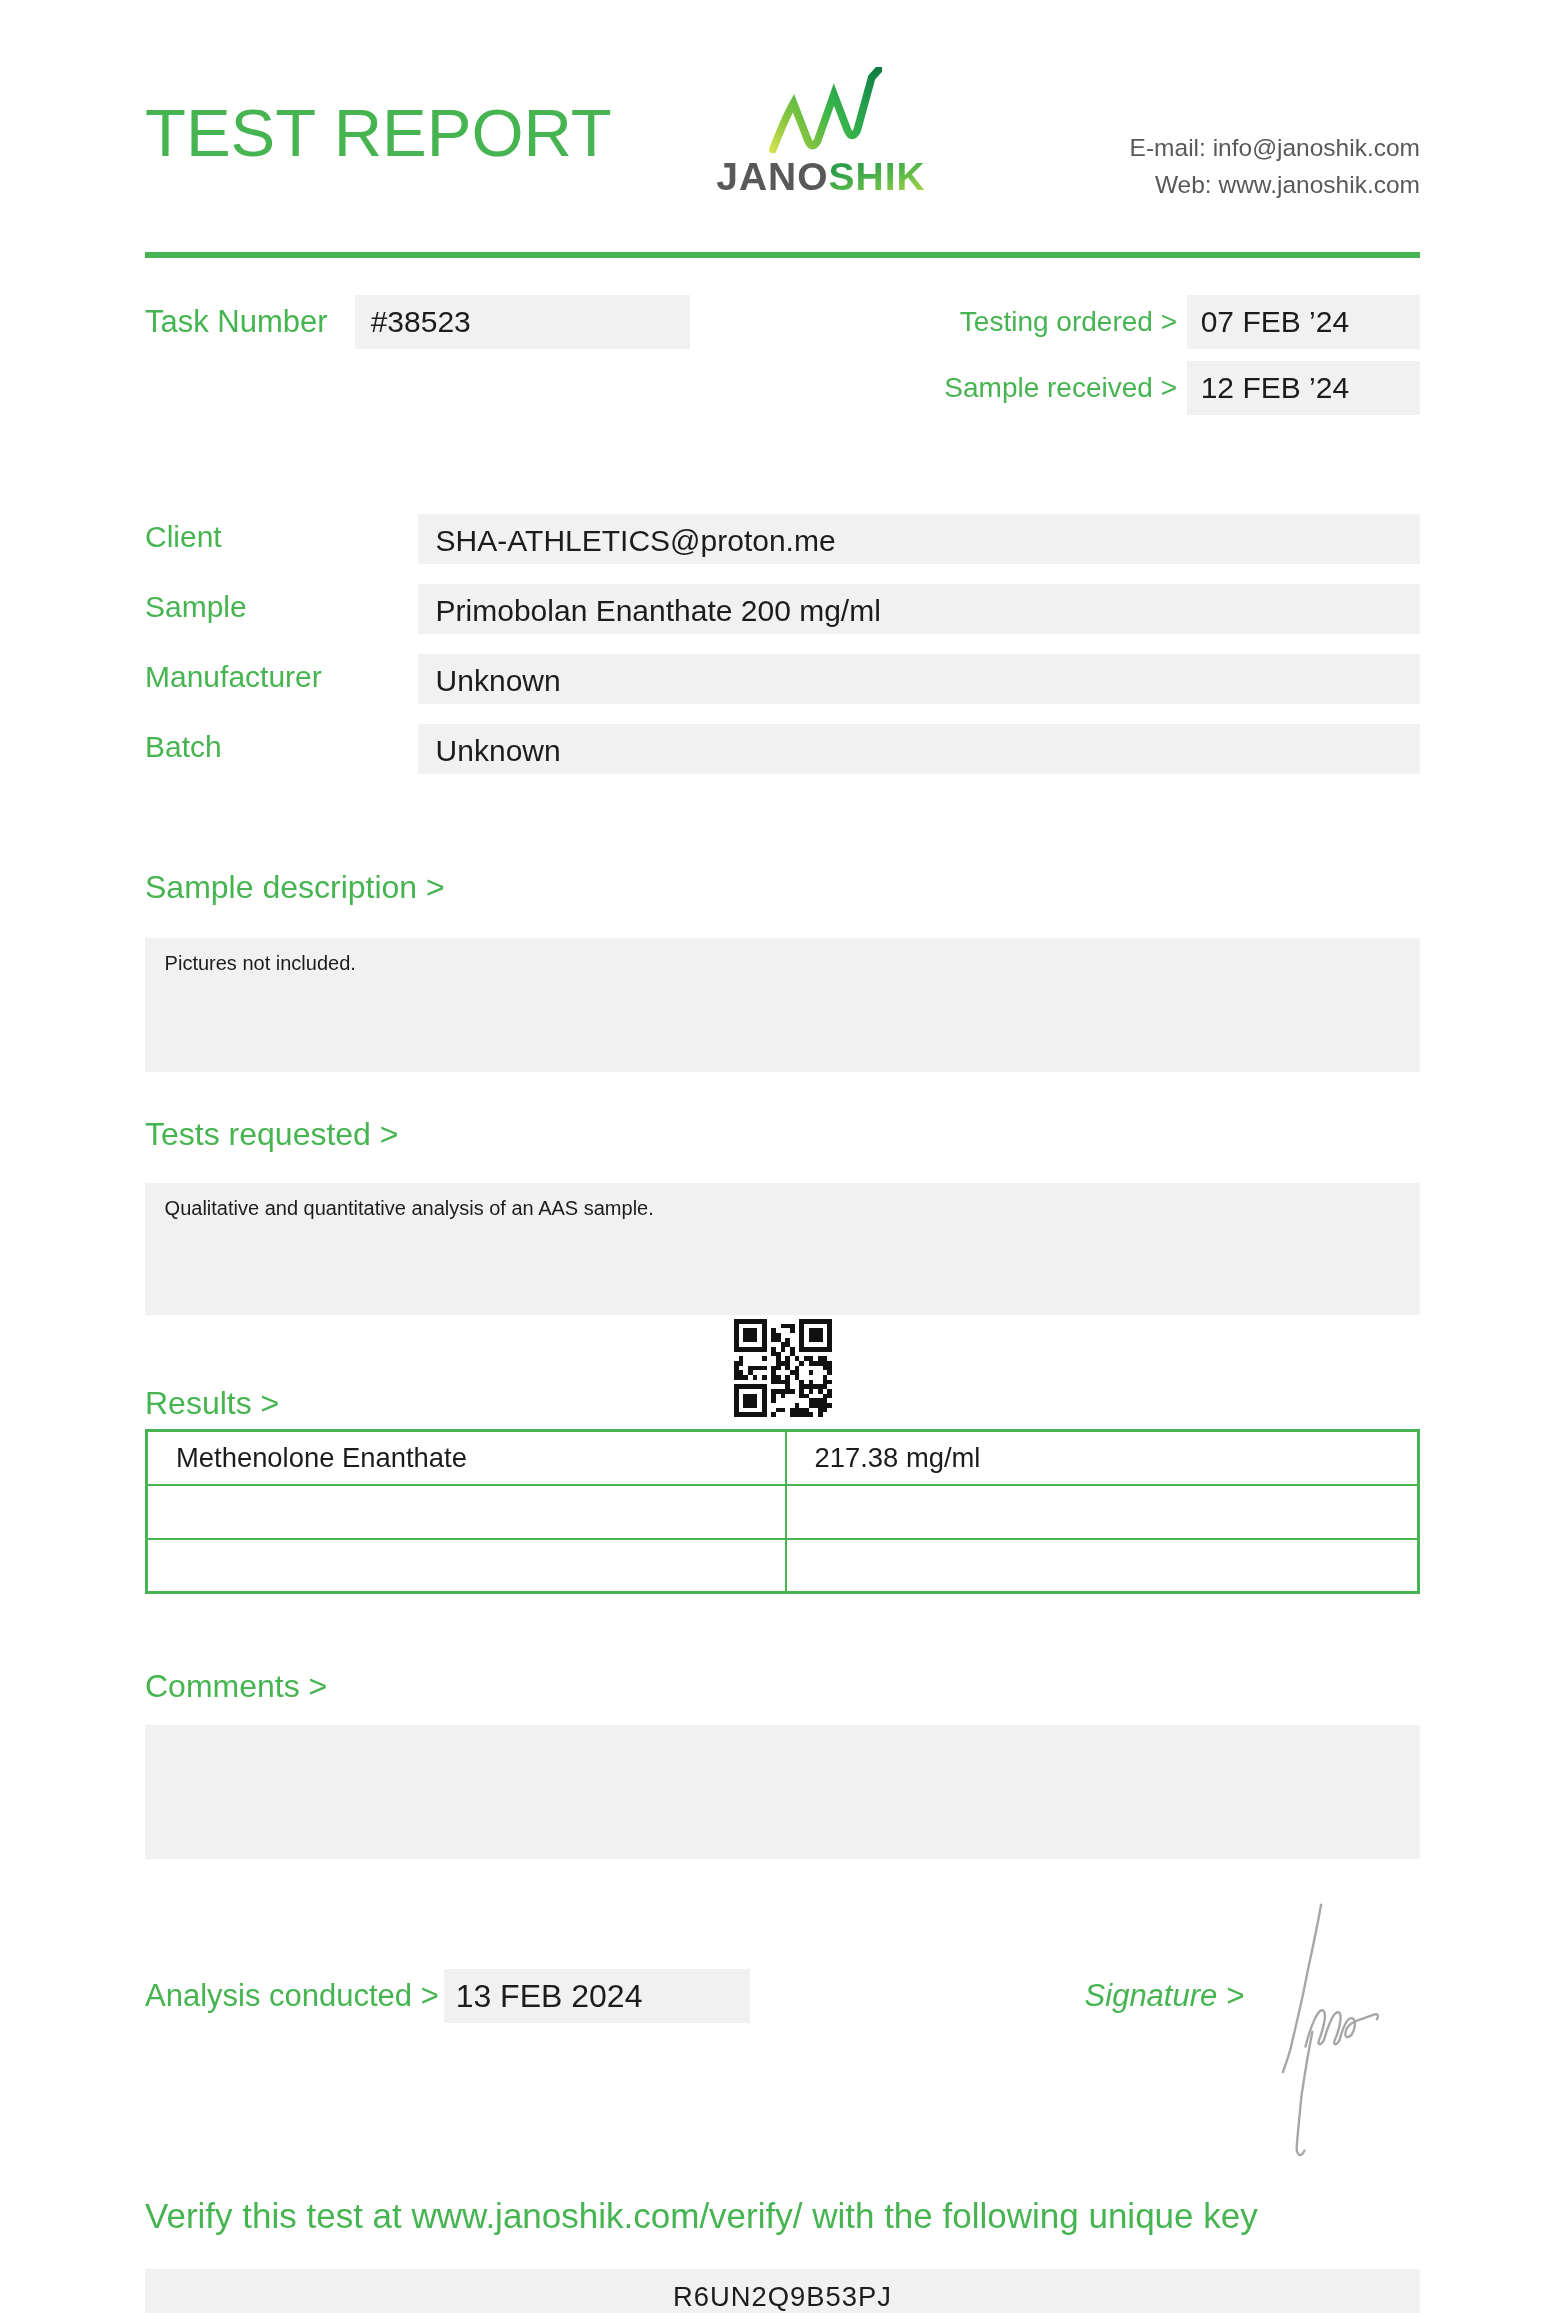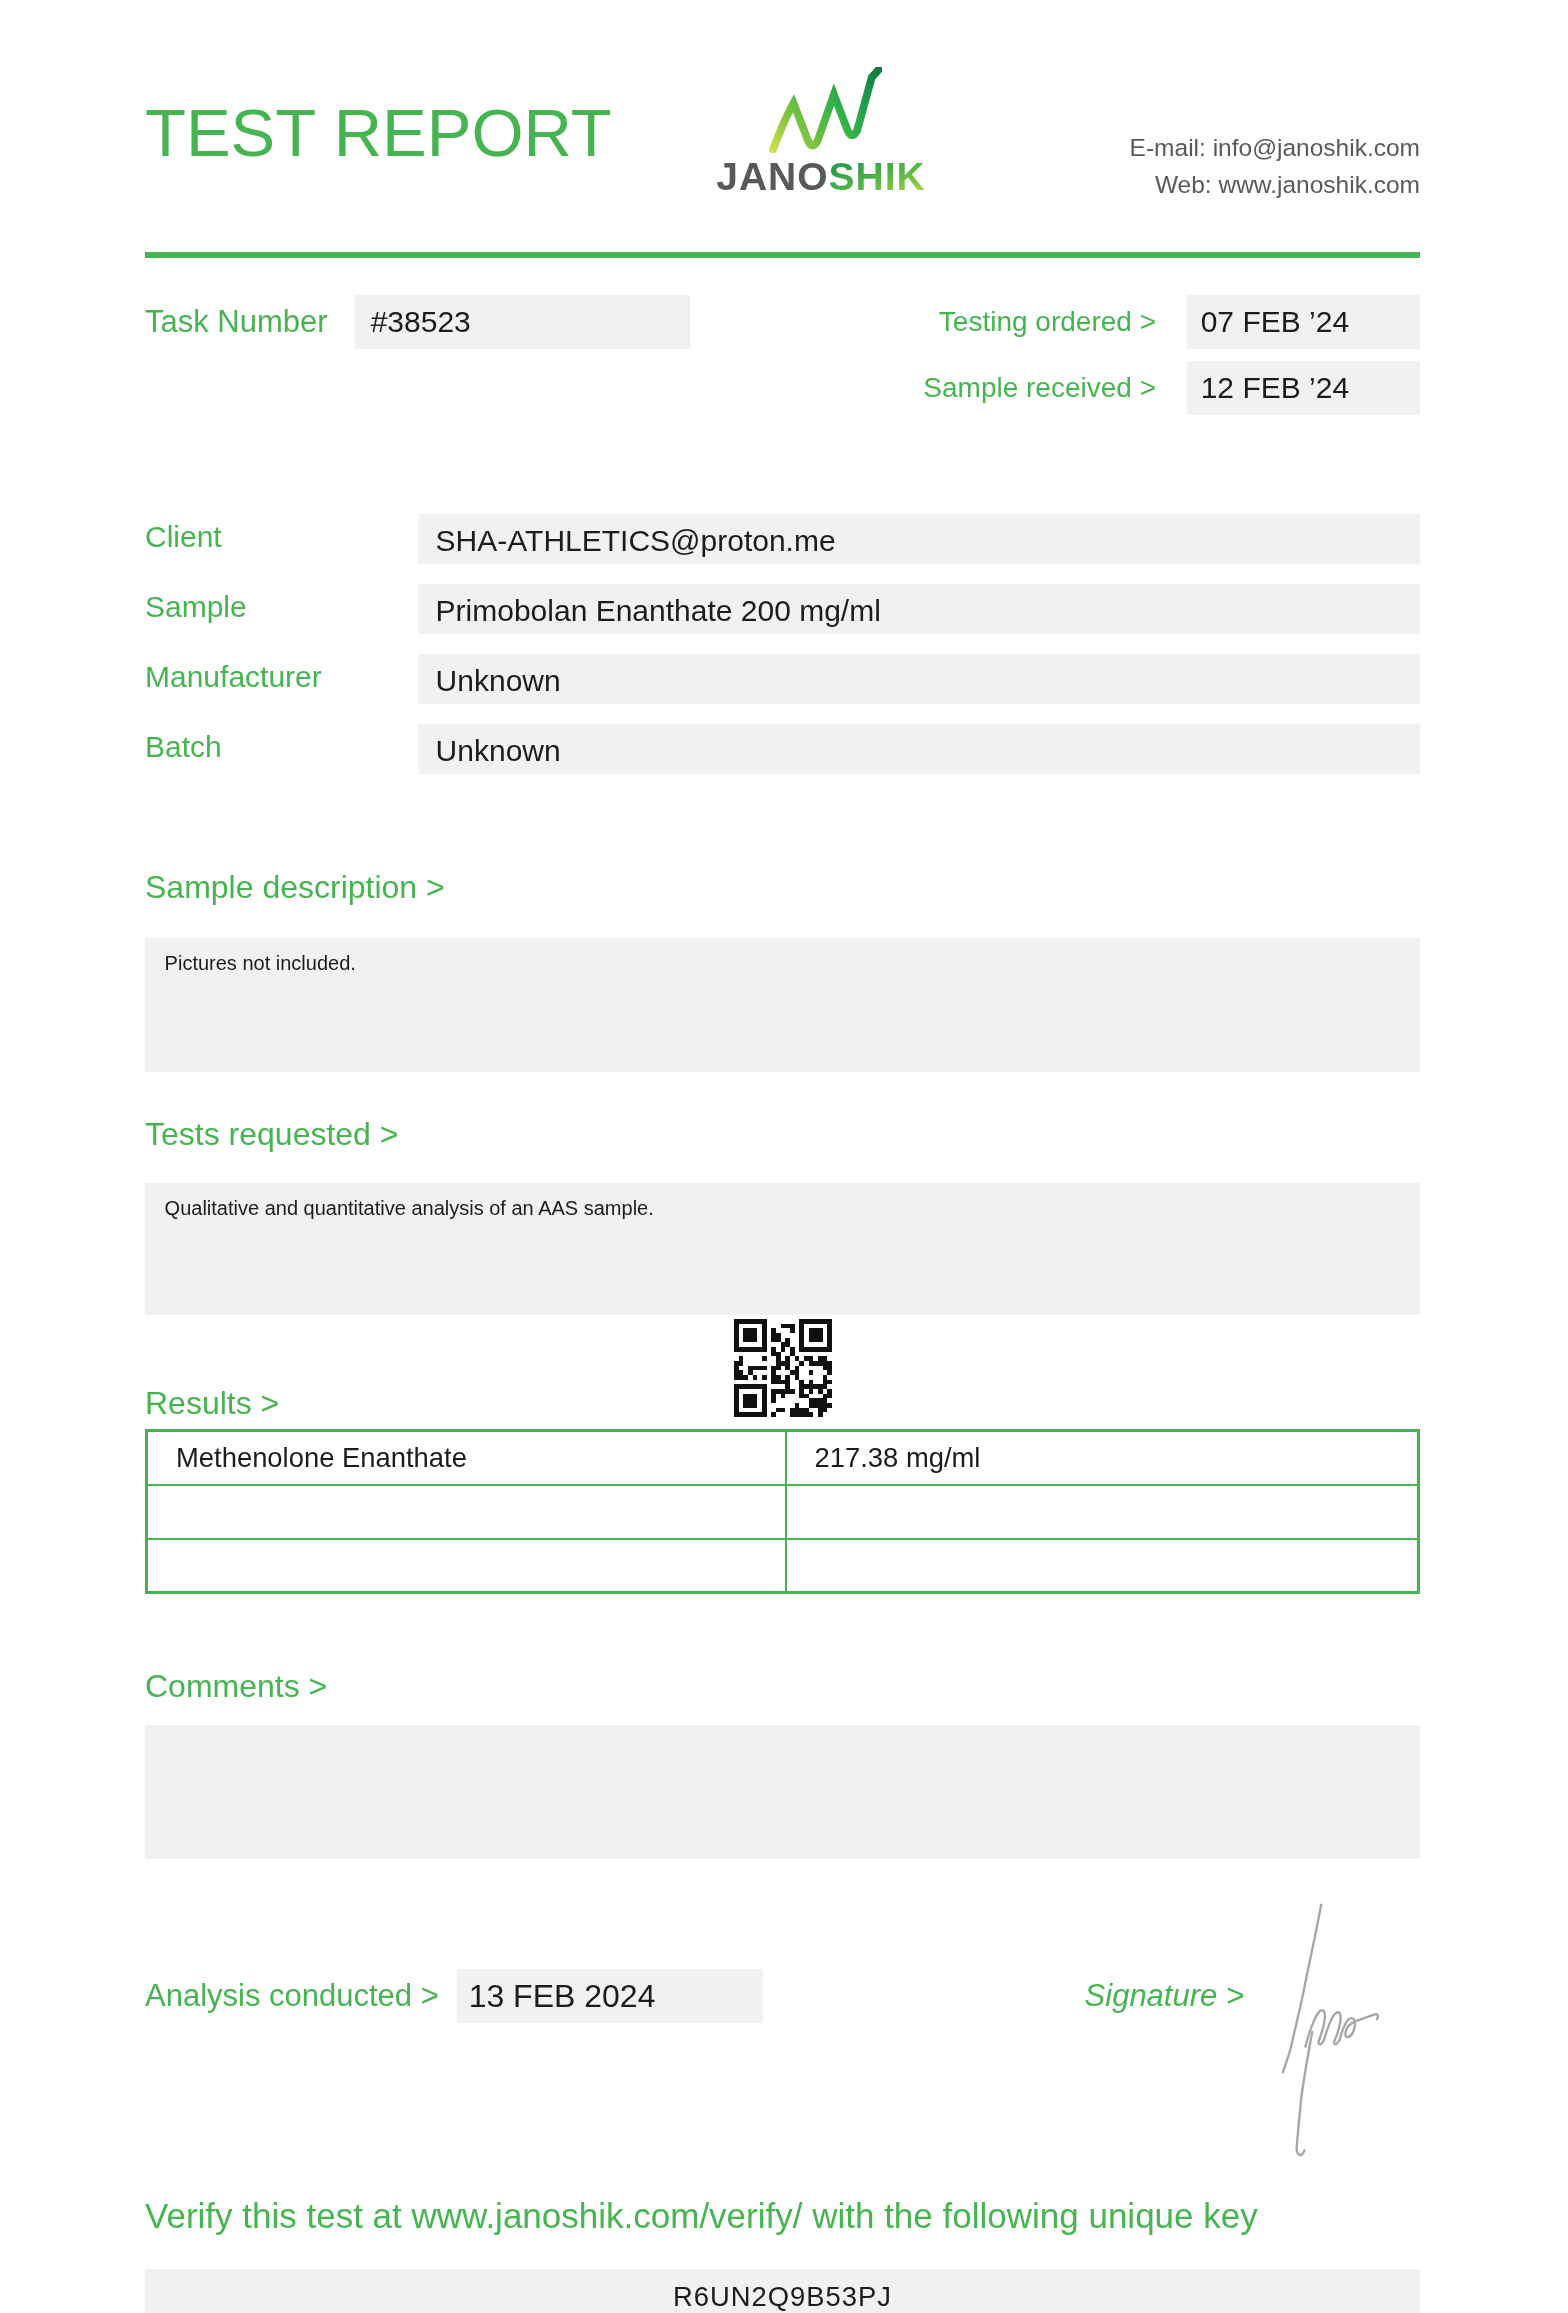--- a/index.html
+++ b/index.html
@@ -51,21 +51,21 @@
   .task-left { display:flex; }
   .task-label { font-size: 31px; line-height: 54px; white-space: nowrap; }
   .task-value {
     margin-left: 27.4px; width: 335px; height: 54px; line-height: 54px;
     background: var(--box_bg, #f1f1f1); font-size: 30px; padding-left: 15.7px; font-weight: 500;
   }
   .dates { margin-left:auto; display:flex; flex-direction:column; }
   .date-row { display:flex; justify-content:flex-end; margin-bottom: 11.8px; }
   .date-label { font-size: 28px; line-height: 54px; white-space: nowrap; }
   .date-value {
-    margin-left: 31px; width: 233px; height: 54px; line-height: 54px;
+    margin-left: 10px; width: 233px; height: 54px; line-height: 54px;
     background: var(--box_bg, #f1f1f1); font-size: 30px; padding-left: 13.7px; font-weight: 500;
   }
 
   
   .info { margin-top: 84px; }
   .info-row { display:flex; margin-bottom: 16px; align-items: flex-end; }
   .info-label { width: 273px; font-size: 30px; line-height: 54px; }
   .info-value {
     flex: 1; height: 50px; line-height: 54px; background: var(--box_bg, #f1f1f1);
     font-size: 30px; padding-left: 17.6px; font-weight: 500;
@@ -95,21 +95,21 @@
   }
   .results-table td.c0 { width: 639px; }
 
   .h-comments { margin-top: 74px; }
   .p-comments { margin-top: 19.6px; }
 
   
   .footer-row { position: relative; margin-top: 110px; display:flex; height:54px; }
   .analysis-label { font-size: 31px; line-height: 54px; white-space:nowrap; }
   .analysis-date {
-    margin-left: 18px; width: 306px; height: 54px; line-height: 54px;
+    margin-left: 5px; width: 306px; height: 54px; line-height: 54px;
     background: var(--box_bg, #f1f1f1); font-size: 32px; padding-left: 11.8px; font-weight: 500;
   }
   .signature-label { margin-left:auto; margin-right: 176px; font-size: 31px; line-height:54px; white-space:nowrap;font-style:italic; }
   .signature-svg { position:absolute; right:-59px; top:-74px; width:216px; height:274px; pointer-events:none; }
 
   .verify-heading { margin-top: 173px; font-size: 35px; white-space: nowrap; }
   .verify-key {
     margin-top: 33px; height: 55px; line-height: 55px; background: var(--box_bg, #f1f1f1);
     text-align: center; font-size: 27.4px; letter-spacing: 1px; font-weight: 500;
   }

